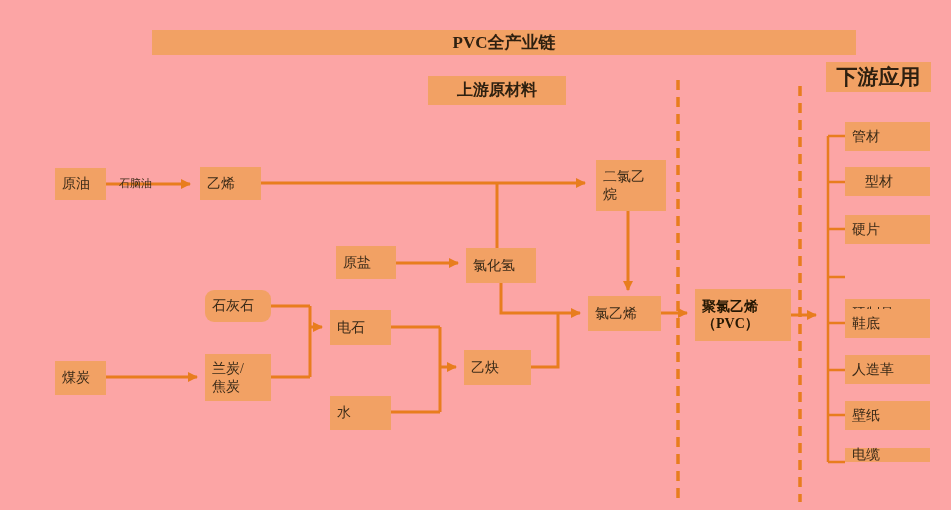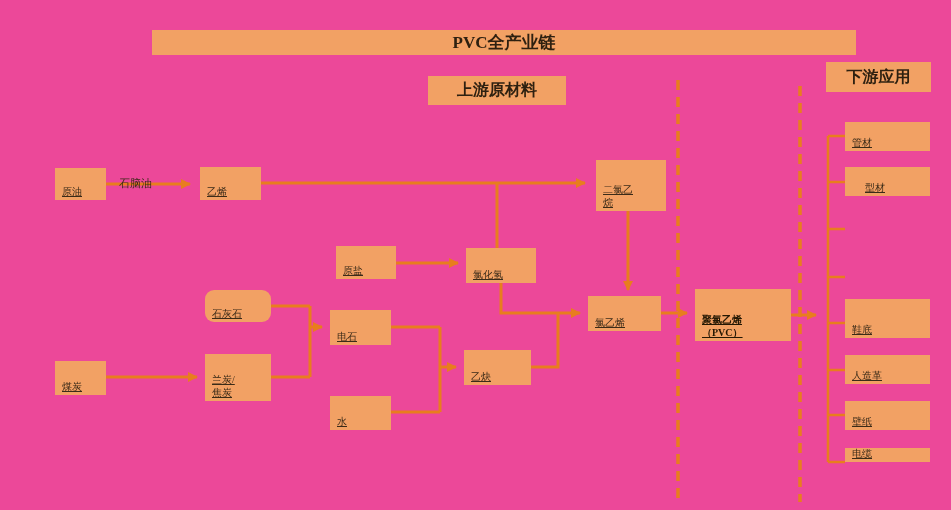--- a/index.html
+++ b/index.html
@@ -2,48 +2,47 @@
 <html><head>
 <meta charset="utf-8">
 <style>
   * { margin: 0; padding: 0; box-sizing: border-box; }
   html, body { background: #ffffff; }
   body { font-family: "Liberation Serif", serif; }
   .canvas {
     position: relative;
     width: 951px;
     height: 510px;
-    background: #ec4899;
+    background: #fca5a5;
     overflow: hidden;
     color: #3B2B18;
   }
   .connectors { position: absolute; left: 0; top: 0; width: 951px; height: 510px; }
   .node {
     position: absolute;
     background: #F2A164;
     display: flex;
-    align-items: flex-end;
+    align-items: center;
     padding: 2px 4px 2px 7px;
-    font-size: 10px;
+    font-size: 14px;
     color: #3B2B18;
-    text-decoration: underline;
   }
   .node-text { white-space: pre-line; line-height: 1.25; }
   .banner {
     position: absolute;
     background: #F2A164;
     display: flex;
     align-items: center;
     justify-content: center;
     font-weight: bold;
     color: #2E2010;
   }
   .title-bar { left: 152px; top: 30px; width: 704px; height: 25px; font-size: 17px; }
   .hdr-upstream { left: 428px; top: 76px; width: 138px; height: 29px; font-size: 16px; }
-  .hdr-downstream { left: 826px; top: 62px; width: 105px; height: 30px; font-size: 16px; }
+  .hdr-downstream { left: 826px; top: 62px; width: 105px; height: 30px; font-size: 21px; }
   .pvc-node { font-weight: bold; color: #241703; }
   .edge-label {
     position: absolute;
     left: 119px;
     top: 176px;
     font-size: 11px;
     color: #3B2B18;
   }
 </style>
 </head>
@@ -158,20 +157,23 @@
     <span class="node-text">聚氯乙烯
 （PVC）</span>
   </div>
 
   <div class="node" style="left:845px; top:122px; width:85px; height:29px;">
     <span class="node-text">管材</span>
   </div>
   <div class="node" style="left:845px; top:167px; width:85px; height:29px;padding-left:20px;">
     <span class="node-text">型材</span>
   </div>
+  <div class="node" style="left:845px; top:215px; width:85px; height:29px;">
+    <span class="node-text">硬片</span>
+  </div>
   <div class="node" style="left:845px; top:262px; width:85px; height:29px;margin-top:37px;">
     <span class="node-text">硬制品</span>
   </div>
   <div class="node" style="left:845px; top:309px; width:85px; height:29px;">
     <span class="node-text">鞋底</span>
   </div>
   <div class="node" style="left:845px; top:355px; width:85px; height:29px;">
     <span class="node-text">人造革</span>
   </div>
   <div class="node" style="left:845px; top:401px; width:85px; height:29px;">

